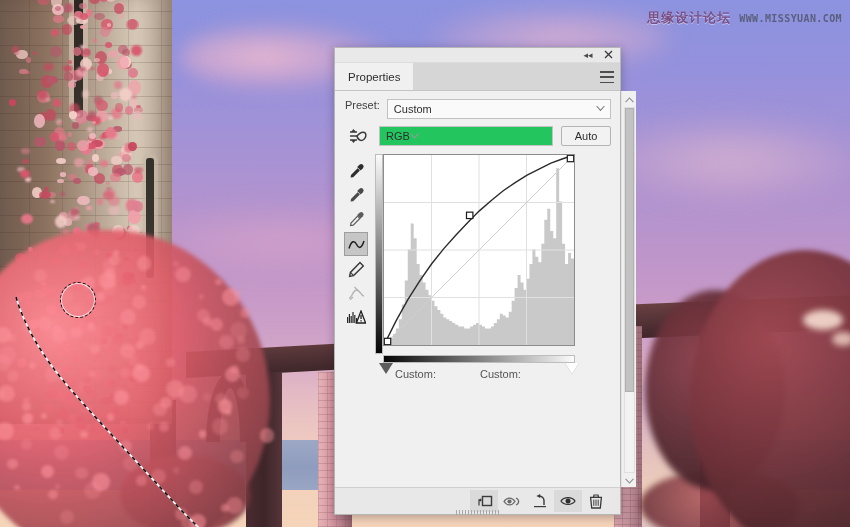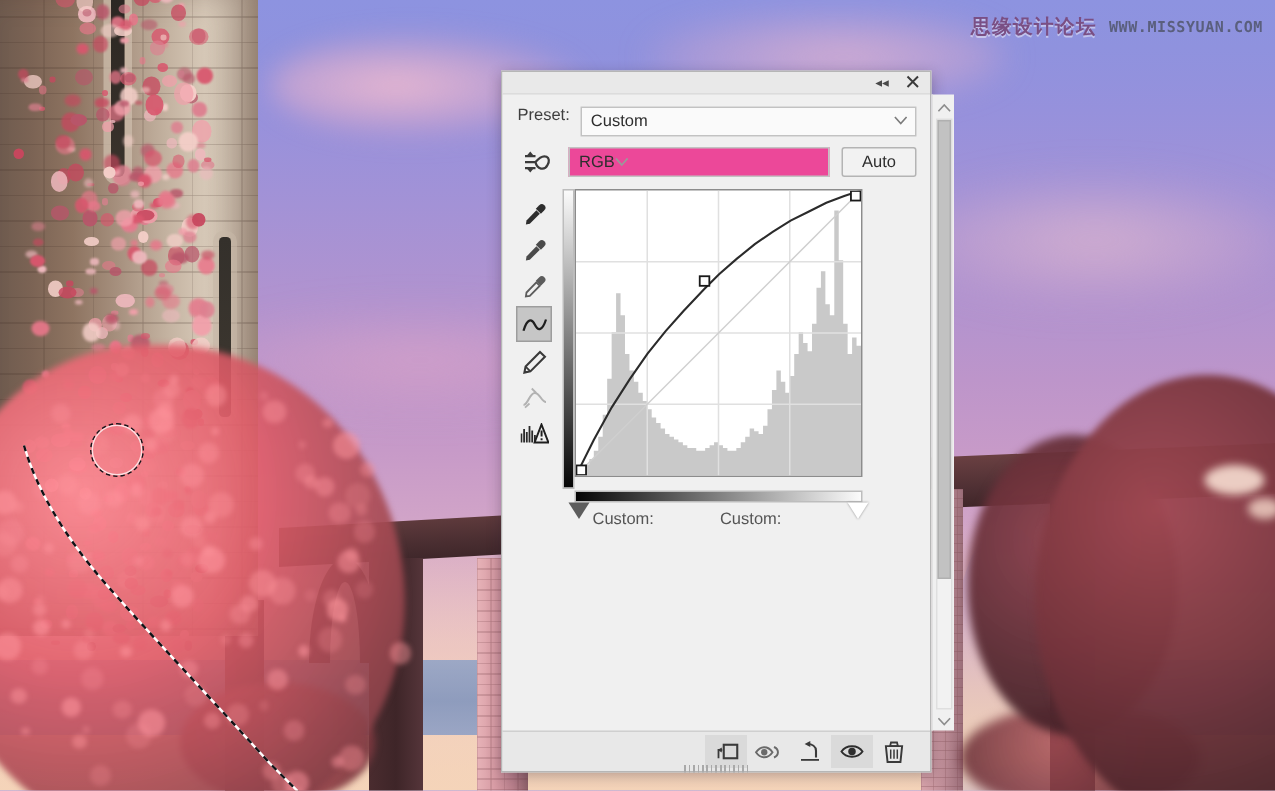--- a/index.html
+++ b/index.html
@@ -154,21 +154,21 @@
   .presetRow{display:flex;align-items:flex-start;gap:7px;padding:8px 10px 0 10px;}
   .presetLbl{font-size:11px;color:#3f3f3f;}
   .sel{flex:1 1 auto;height:18px;background:#fafafa;border:1px solid #c2c2c2;position:relative;
     display:flex;align-items:center;padding:0 16px 0 6px;font-size:11px;color:#2e2e2e;cursor:pointer;}
   .sel .chev{position:absolute;right:5px;top:50%;transform:translateY(-60%);}
   .chev svg{display:block;}
 
   
   .chanRow{display:flex;align-items:center;gap:8px;padding:6px 10px 0 10px;}
   .targAdj{width:26px;height:22px;display:flex;align-items:center;justify-content:center;cursor:pointer;}
-  .chanSel{width:150px;height:18px;background:#ec4899;border:1px solid #c2c2c2;position:relative;
+  .chanSel{width:150px;height:18px;background:#22c55e;border:1px solid #c2c2c2;position:relative;
     display:flex;align-items:center;padding:0 16px 0 6px;font-size:11px;color:#2e2e2e;cursor:pointer;}
   .autoBtn{margin-left:auto;width:48px;height:18px;background:#f2f2f2;border:1px solid #b4b4b4;border-radius:2px;
     display:flex;align-items:center;justify-content:center;font-size:11px;color:#2e2e2e;cursor:pointer;}
 
   
   .graphArea{display:flex;padding:7px 10px 0 8px;}
   .tools{width:26px;display:flex;flex-direction:column;align-items:center;gap:0px;padding-top:6px;}
   .tool{width:22px;height:22px;display:flex;align-items:center;justify-content:center;cursor:pointer;margin-bottom:2px;}
   .tool.sel-tool{background:#c6c6c6;border:1px solid #9d9d9d;}
   .tool.disabled{opacity:.42;}
@@ -712,20 +712,28 @@
 
     <div class="titlebar">
       <div class="tb-collapse">◂◂</div>
       <div class="tb-close">
         <svg width="9" height="9" viewBox="0 0 9 9">
             <path d="M1 1 L8 8 M8 1 L1 8" stroke="#3a3a3a" stroke-width="1.3" fill="none"></path>
           </svg>
       </div>
     </div>
 
+    <div class="tabrow">
+      <div class="tab">Properties</div>
+      <div class="menu-btn">
+        <span></span>
+          <span></span>
+          <span></span>
+      </div>
+    </div>
 
 
     <div class="bodyWrap">
       <div class="bodyMain">
 
         <div class="presetRow">
           <div class="presetLbl">Preset:</div>
           <div class="sel">
             <span>Custom</span>
             <span class="chev">

